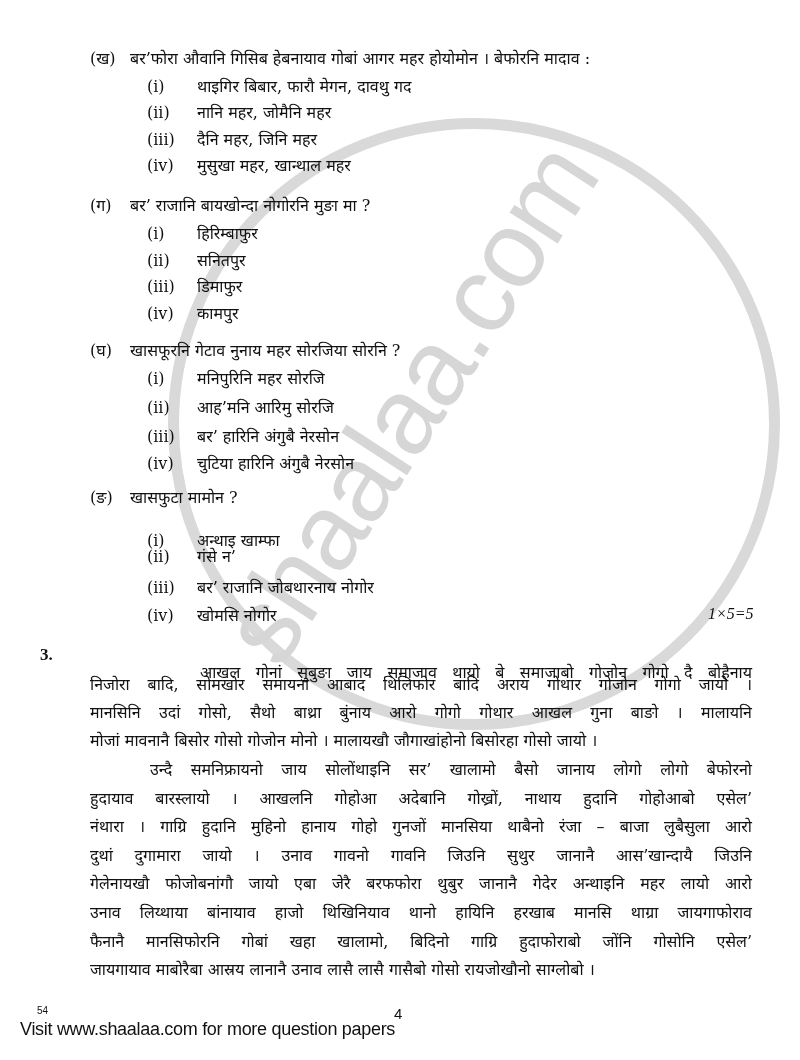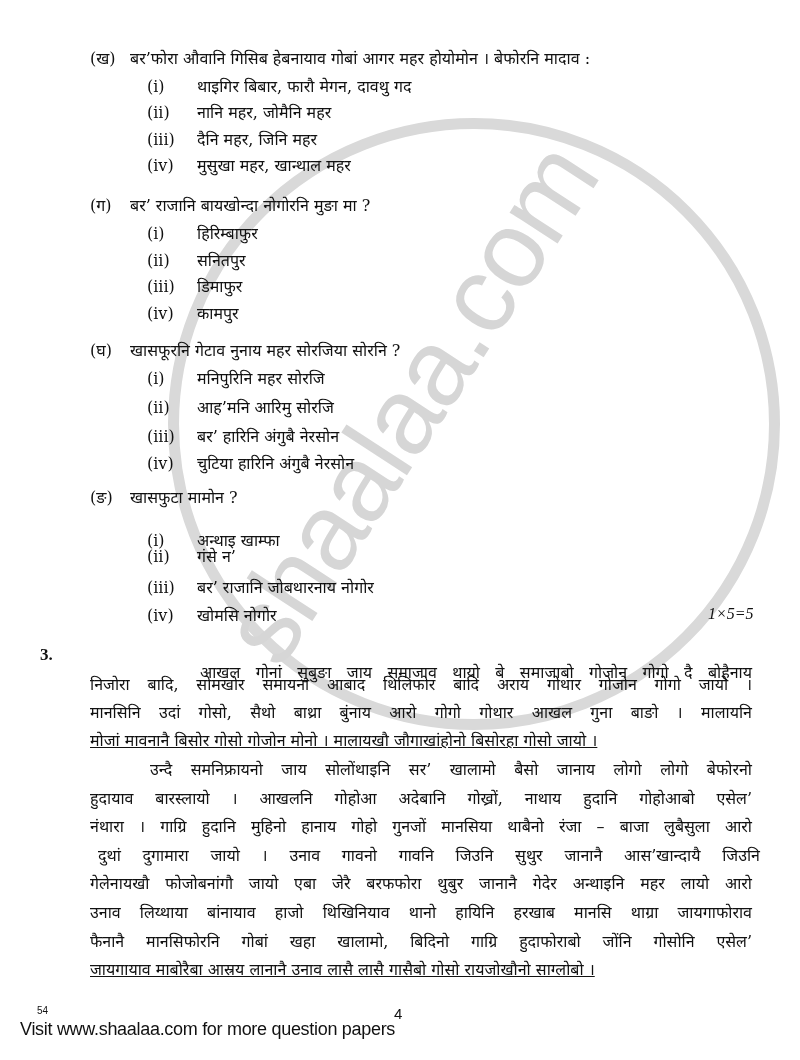--- a/index.html
+++ b/index.html
@@ -94,21 +94,20 @@
       white-space: nowrap;
       text-align: justify;
       text-align-last: justify;
     }
     .para-line.first-indent {
       left: 118px;
       width: 634px;
     }
     .para-line.last {
       text-align-last: left;
-      text-decoration: underline;
     }
     .footer-page {
       position: absolute;
       left: 37px;
       top: 1005px;
       font-family: "Liberation Sans", sans-serif;
       font-size: 10px;
     }
     .footer-num {
       position: absolute;
@@ -170,21 +169,21 @@
 
   <div class="q3-num">3.</div>
   <div>
     <div class="para-line first-indent" style="top:662px; left:200px; width:552px;">आखल गोनां सुबुङा जाय समाजाव थायो बे समाजाबो गोजोन गोगो दै बोहैनाय</div>
     <div class="para-line" style="top:674px;">निजोरा बादि, सोमखोर समायना आबाद थिलिफोर बादि अराय गोथार गोजोन गोगो जायो ।</div>
     <div class="para-line" style="top:702px;">मानसिनि उदां गोसो, सैथो बाथ्रा बुंनाय आरो गोगो गोथार आखल गुना बाङो । मालायनि</div>
     <div class="para-line last" style="top:730px;">मोजां मावनानै बिसोर गोसो गोजोन मोनो । मालायखौ जौगाखांहोनो बिसोरहा गोसो जायो ।</div>
     <div class="para-line" style="top:759px; left:150px; width:602px;">उन्दै समनिफ्रायनो जाय सोलोंथाइनि सर’ खालामो बैसो जानाय लोगो लोगो बेफोरनो</div>
     <div class="para-line" style="top:788px;">हुदायाव बारस्लायो । आखलनि गोहोआ अदेबानि गोख्रों, नाथाय हुदानि गोहोआबो एसेल’</div>
     <div class="para-line" style="top:816px;">नंथारा । गाग्रि हुदानि मुहिनो हानाय गोहो गुनजों मानसिया थाबैनो रंजा – बाजा लुबैसुला आरो</div>
-    <div class="para-line" style="top:845px;margin-left:8px;">दुथां दुगामारा जायो । उनाव गावनो गावनि जिउनि सुथुर जानानै आस’खान्दायै जिउनि</div>
+    <div class="para-line" style="top:845px;">दुथां दुगामारा जायो । उनाव गावनो गावनि जिउनि सुथुर जानानै आस’खान्दायै जिउनि</div>
     <div class="para-line" style="top:873px;">गेलेनायखौ फोजोबनांगौ जायो एबा जेरै बरफफोरा थुबुर जानानै गेदेर अन्थाइनि महर लायो आरो</div>
     <div class="para-line" style="top:902px;">उनाव लिय्थाया बांनायाव हाजो थिखिनियाव थानो हायिनि हरखाब मानसि थाग्रा जायगाफोराव</div>
     <div class="para-line" style="top:931px;">फैनानै मानसिफोरनि गोबां खहा खालामो, बिदिनो गाग्रि हुदाफोराबो जोंनि गोसोनि एसेल’</div>
     <div class="para-line last" style="top:959px;">जायगायाव माबोरैबा आस्रय लानानै उनाव लासै लासै गासैबो गोसो रायजोखौनो साग्लोबो ।</div>
   </div>
 
   <div class="footer-page">54</div>
   <div class="footer-num">4</div>
   <div class="footer-visit">Visit www.shaalaa.com for more question papers</div>
 

